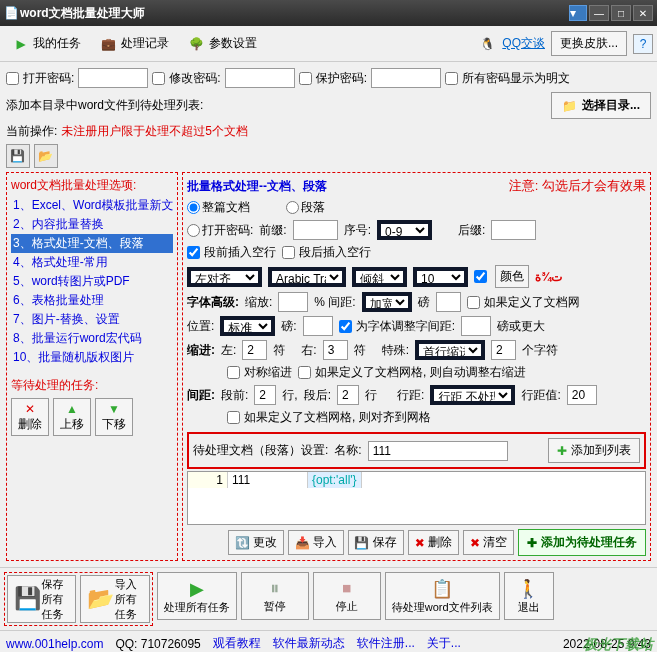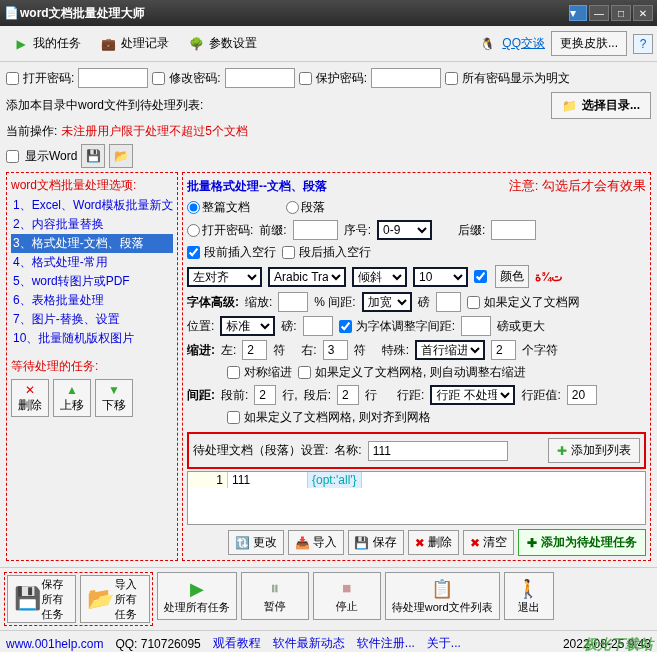--- a/index.html
+++ b/index.html
@@ -34,21 +34,21 @@
 .option-list li.selected { background: #3070d0; color: #fff; }
 .pending-title { color: #d00; margin-top: 10px; margin-bottom: 4px; }
 .pending-btns { display: flex; gap: 4px; }
 .small-btn { border: 1px solid #999; background: #f5f5f5; padding: 2px; display: flex; flex-direction: column; align-items: center; cursor: pointer; font-size: 11px; width: 38px; height: 38px; justify-content: center; }
 .right-panel { flex: 1; border: 1px dashed #d00; padding: 4px; position: relative; }
 .panel-title { color: #00d; font-weight: bold; }
 .panel-note { color: #d00; font-size: 13px; }
 .form-row { display: flex; align-items: center; gap: 6px; margin: 4px 0; }
 .form-row label { white-space: nowrap; }
 .radio-label { display: flex; align-items: center; gap: 2px; }
-select { border: 2px solid #0f172a; height: 20px; background: #fff; }
+select { border: 4px solid #0f172a; height: 20px; background: #fff; }
 .color-btn { border: 1px solid #999; padding: 2px 4px; background: #f5f5f5; cursor: pointer; }
 .color-sample { color: #d00; font-weight: bold; }
 .add-to-list-row { border: 2px solid #d00; padding: 4px; display: flex; align-items: center; gap: 6px; margin-top: 6px; }
 .add-list-btn { border: 1px solid #999; padding: 3px 8px; background: #f5f5f5; cursor: pointer; display: flex; align-items: center; gap: 4px; margin-left: auto; }
 .data-grid { border: 1px solid #999; height: 54px; background: #fff; margin-top: 2px; overflow: hidden; }
 .grid-row { display: flex; }
 .grid-cell { padding: 1px 4px; border-right: 1px solid #ccc; }
 .grid-num { background: #ffe; width: 40px; text-align: right; }
 .grid-name { width: 80px; }
 .grid-opt { color: #0aa; background: #def; }
@@ -133,43 +133,40 @@
         </button>
       </div>
   </div>
 
   <div class="row">
     <span>当前操作:</span>
     <span class="current-op">未注册用户限于处理不超过5个文档</span>
   </div>
 
   <div class="row" style="align-items:stretch">
-    <label class="display-word">
-        <input type="checkbox" style="">
-        <span>显示Word</span>
-      </label>
     <div class="save-icon-btn">
         <span>💾</span>
       </div>
     <div class="save-icon-btn">
         <span>📂</span>
       </div>
   </div>
 
   <div class="content-area">
     <div class="left-panel">
       <div class="left-title">word文档批量处理选项:</div>
       <ul class="option-list">
         <li>1、Excel、Word模板批量新文件</li>
         <li>2、内容批量替换</li>
         <li class="selected">3、格式处理-文档、段落</li>
         <li>4、格式处理-常用</li>
         <li>5、word转图片或PDF</li>
         <li>6、表格批量处理</li>
         <li>7、图片-替换、设置</li>
+        <li>8、批量运行word宏代码</li>
         <li>10、批量随机版权图片</li>
       </ul>
       <div class="pending-title">等待处理的任务:</div>
       <div class="pending-btns">
         <div class="small-btn">
             <span style="color:#d00">✕</span>
             <span class="lbl">删除</span>
           </div>
         <div class="small-btn">
             <span style="color:#3a3">▲</span>

